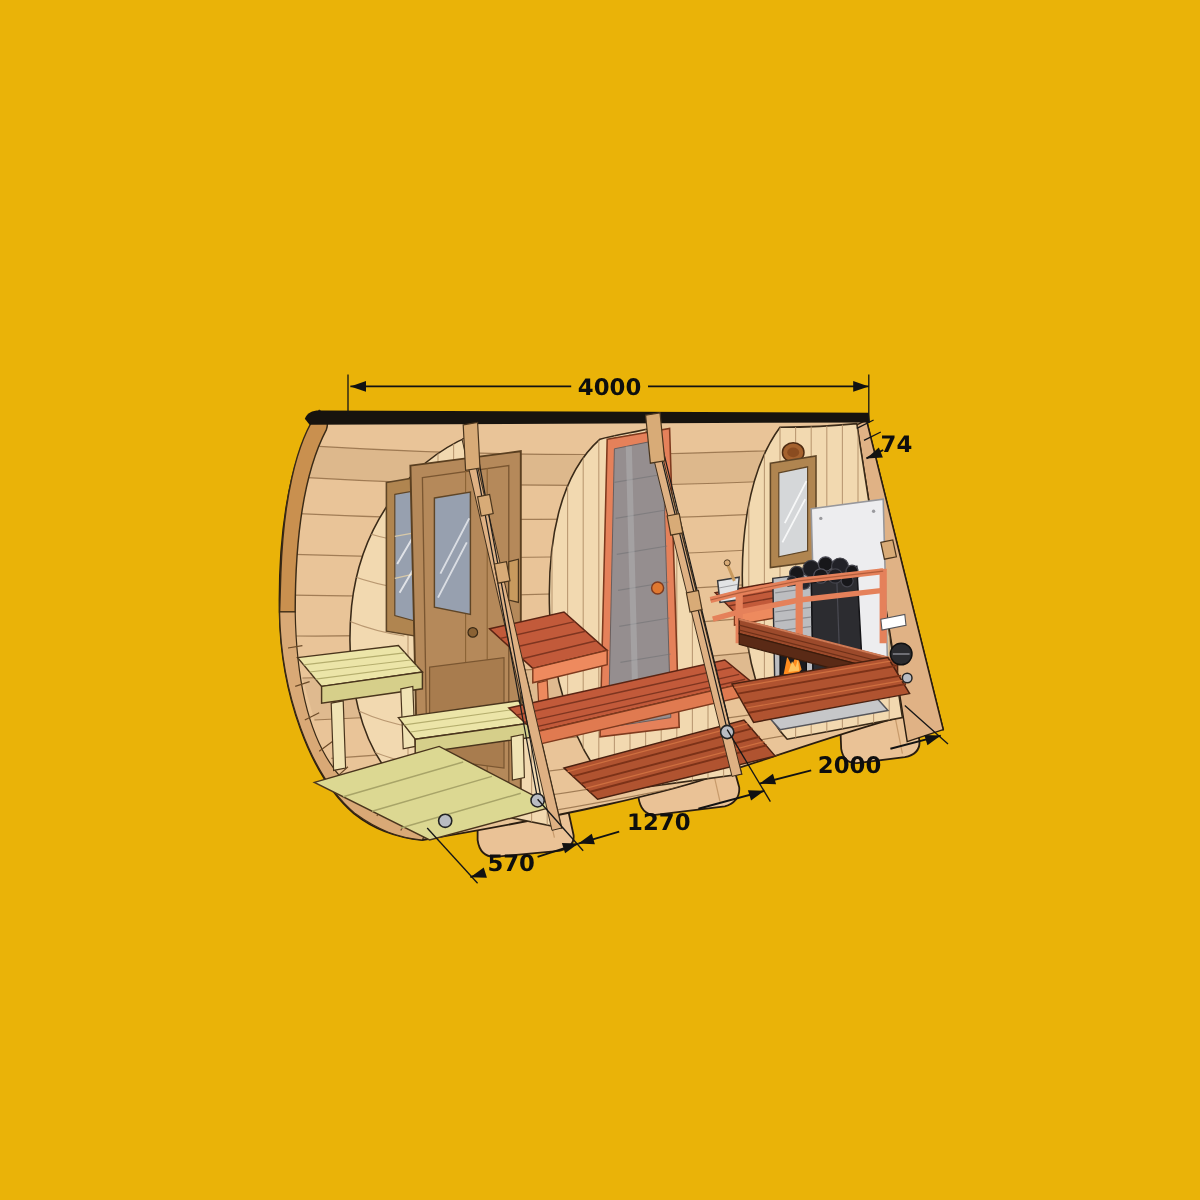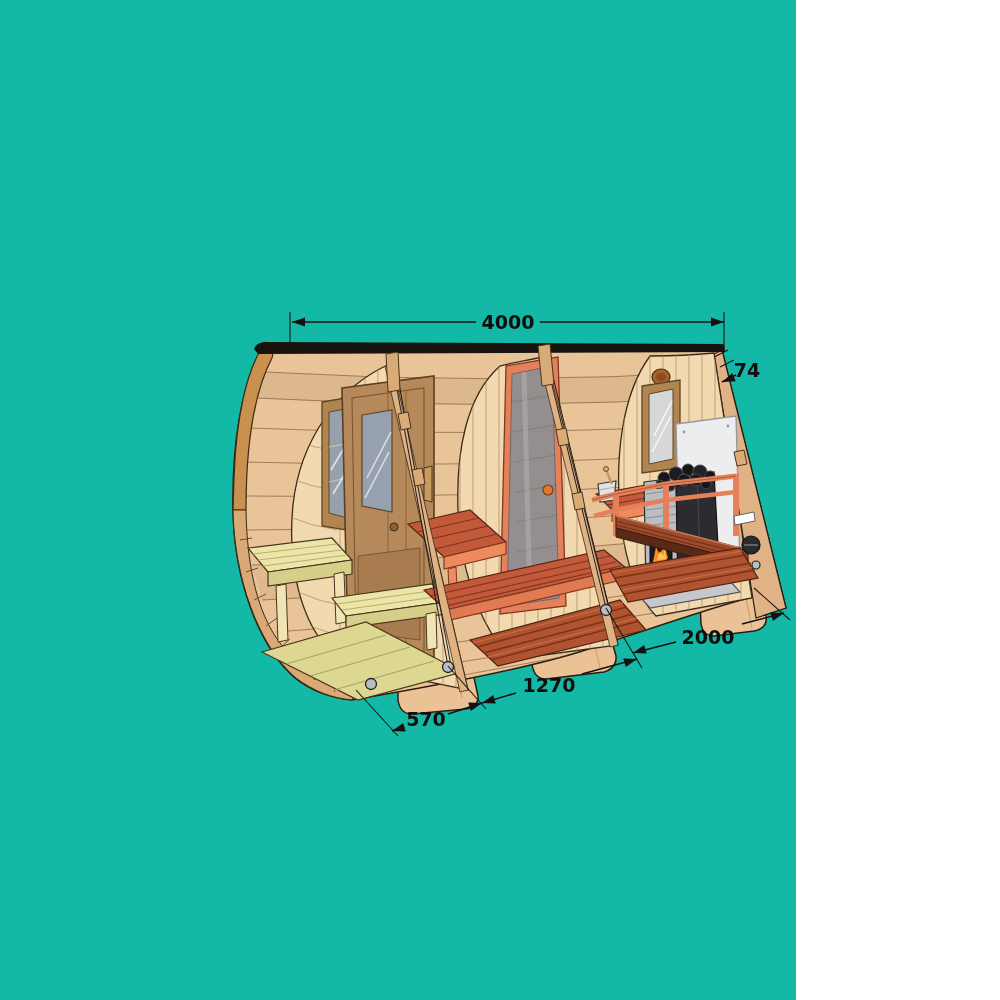--- a/index.html
+++ b/index.html
@@ -1,16 +1,16 @@
 <!DOCTYPE html>
 <html><head>
 <meta charset="utf-8">
 <style>
   html,body{margin:0;padding:0;background:#ffffff;}
-  .canvas{position:relative;width:796px;height:1000px;background:#14b8a6;overflow:hidden;
+  .canvas{position:relative;width:1000px;height:1000px;background:#eab308;overflow:hidden;
           font-family:"DejaVu Sans","Liberation Sans",sans-serif;}
   svg{display:block;}
   .dimtext{font-family:"DejaVu Sans","Liberation Sans",sans-serif;font-weight:700;font-size:19px;fill:#0e0e0e;}
   .dimline{stroke:#121212;stroke-width:1.6;fill:none;}
   .extline{stroke:#161616;stroke-width:1.1;fill:none;}
   .cutline{stroke:#1c1c1c;stroke-width:1;fill:none;}
   .plank{stroke:#b4916a;stroke-width:0.9;fill:none;opacity:0.9;}
   .siding{stroke:#8a6540;stroke-width:1;fill:none;opacity:0.75;}
   .outline{stroke:#2a1d10;stroke-width:1.5;stroke-linejoin:round;}
 </style>

